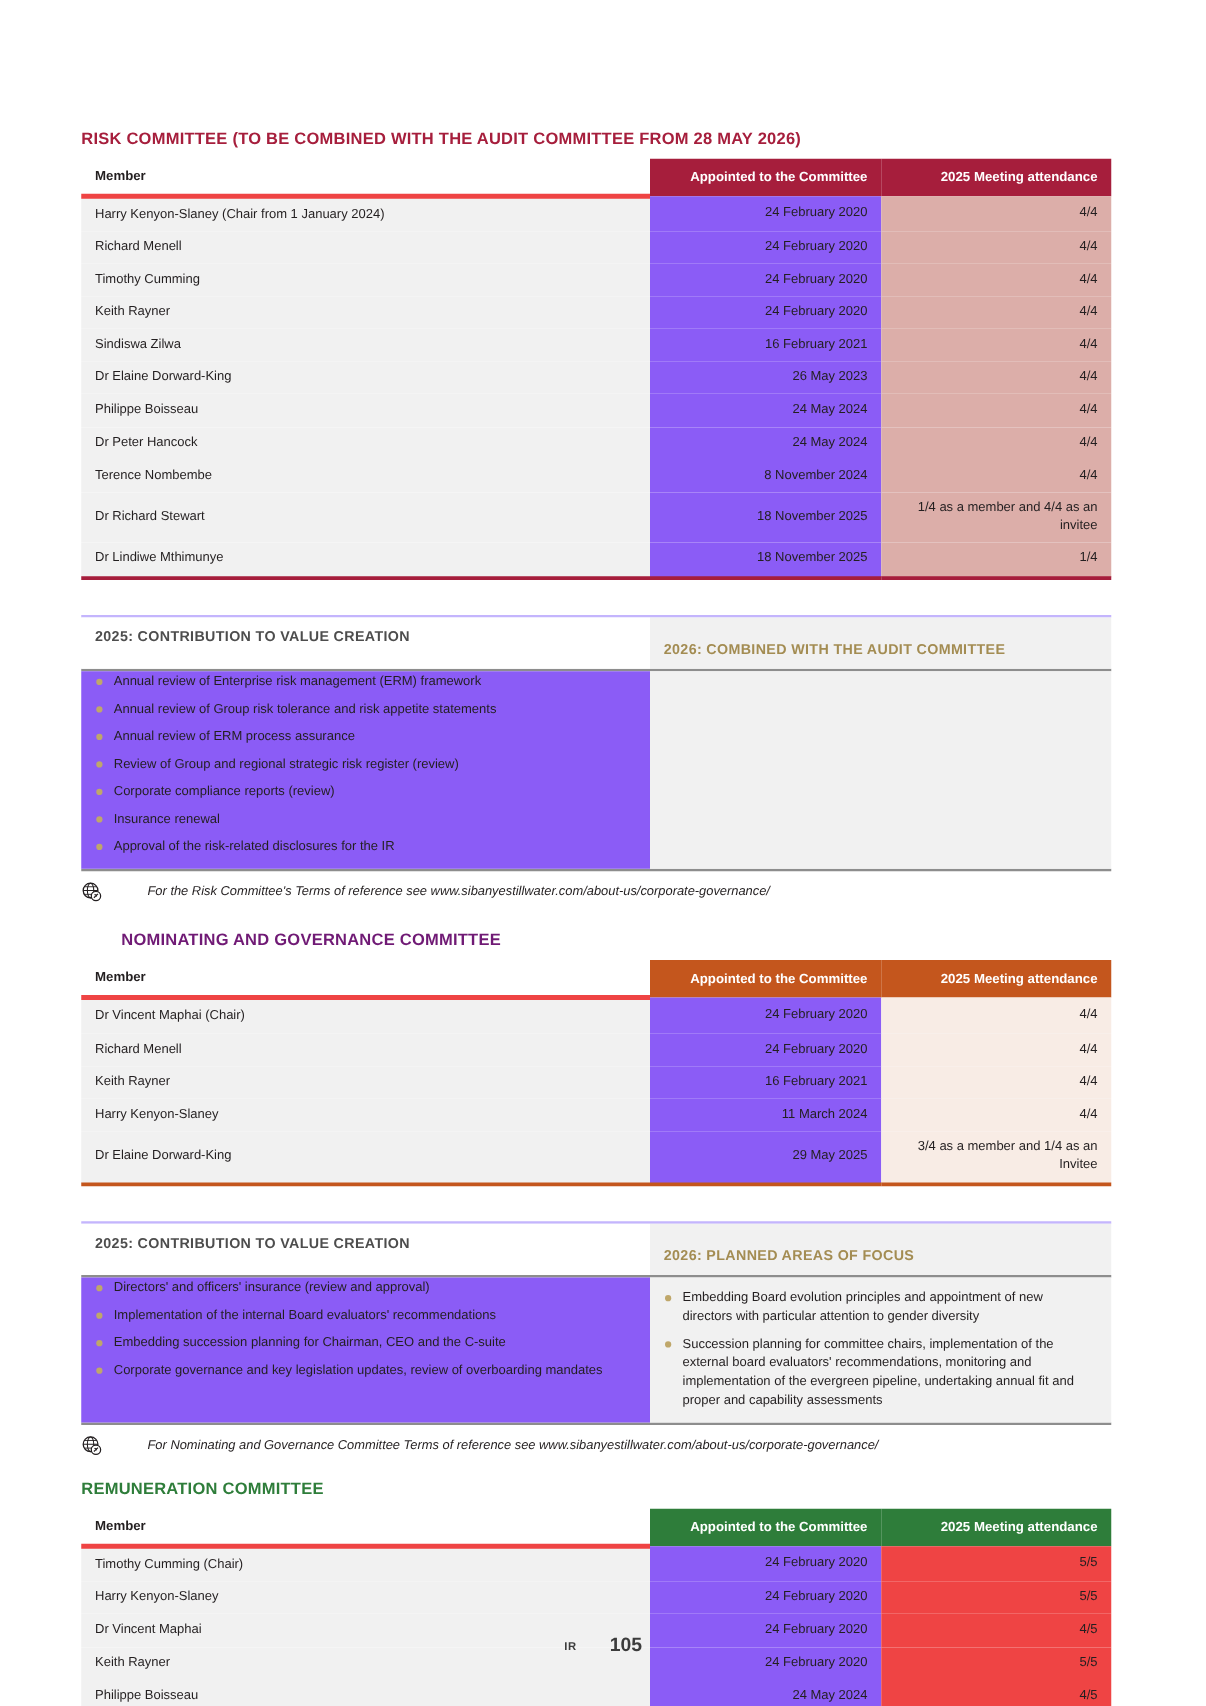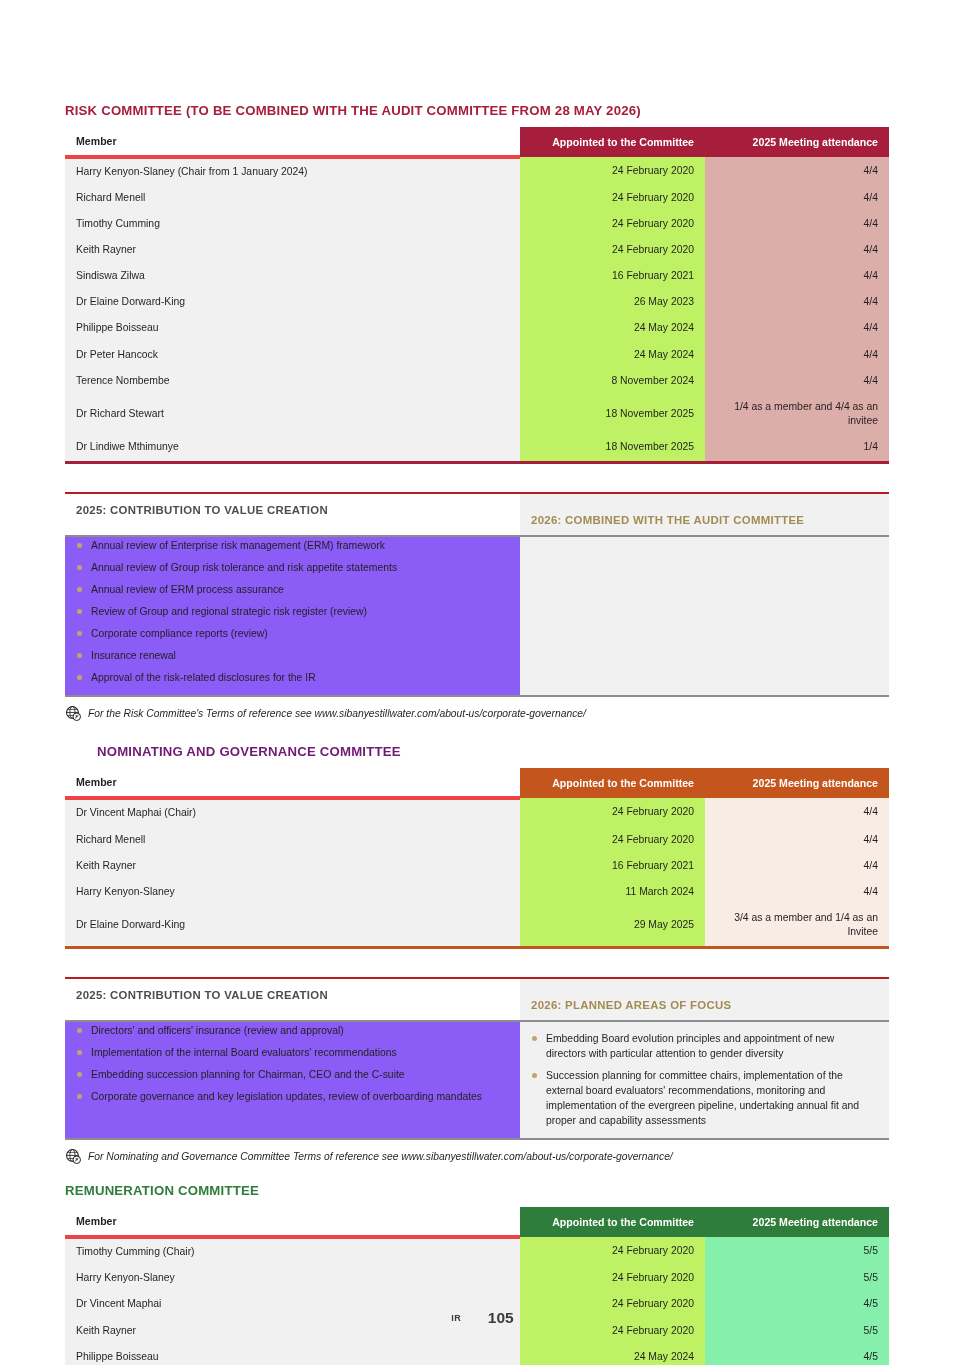--- a/index.html
+++ b/index.html
@@ -70,45 +70,45 @@
     vertical-align: middle;
     line-height: 1.35;
     text-align: right;
     color: #231f20;
   }
   table.members tbody td.td-member {
     text-align: left;
     background: #f1f1f1;
   }
   table.members tbody td.td-date {
-    background: #bef264;
+    background: #8b5cf6;
   }
   table.members tbody tr:last-child td {
     padding-bottom: 7px;
   }
 
   
   .tbl-risk thead th { background: #a61e3c; }
   .tbl-risk tbody td.td-att { background: #dcaea9; }
   .tbl-risk { border-bottom: 3px solid #a61e3c; }
 
   
   .tbl-ngc thead th { background: #c4561d; }
   .tbl-ngc tbody td.td-att { background: #f8ece5; }
   .tbl-ngc { border-bottom: 3px solid #c4561d; }
 
   
   .tbl-rem thead th { background: #2e7d3a; }
-  .tbl-rem tbody td.td-att { background: #86efac; padding-left: 20px; }
+  .tbl-rem tbody td.td-att { background: #ef4444; padding-left: 20px; }
   .tbl-rem { border-bottom: 3px solid #2e7d3a; }
 
   
   .panel {
     margin-top: 28px;
-    border-top: 2px solid #b91c1c;
+    border-top: 2px solid #c4b5fd;
     border-bottom: 2px solid #8d8d8d;
   }
   .panel-head {
     display: flex;
     border-bottom: 2px solid #8d8d8d;
   }
   .panel-head .ph-left {
     width: 455px;
     box-sizing: border-box;
     padding: 10px 11px 9px 11px;
@@ -181,20 +181,21 @@
     width: 17px;
     height: 17px;
     margin-top: -1px;
   }
   .refline .reftext {
     font-size: 10.3px;
     font-style: italic;
     line-height: 1.3;
     color: #231f20;
     padding-top: 1px;
+    margin-left: 30px;
   }
 
   .spacer-lg { height: 22px; }
   .spacer-md { height: 18px; }
 
   
   .footer {
     position: absolute;
     left: 0;
     top: 1308px;

